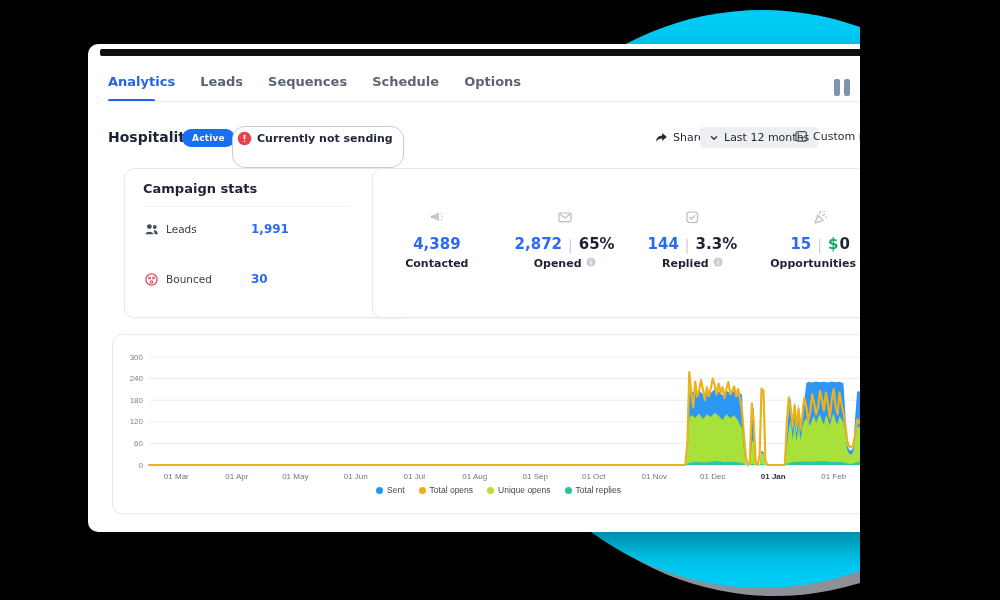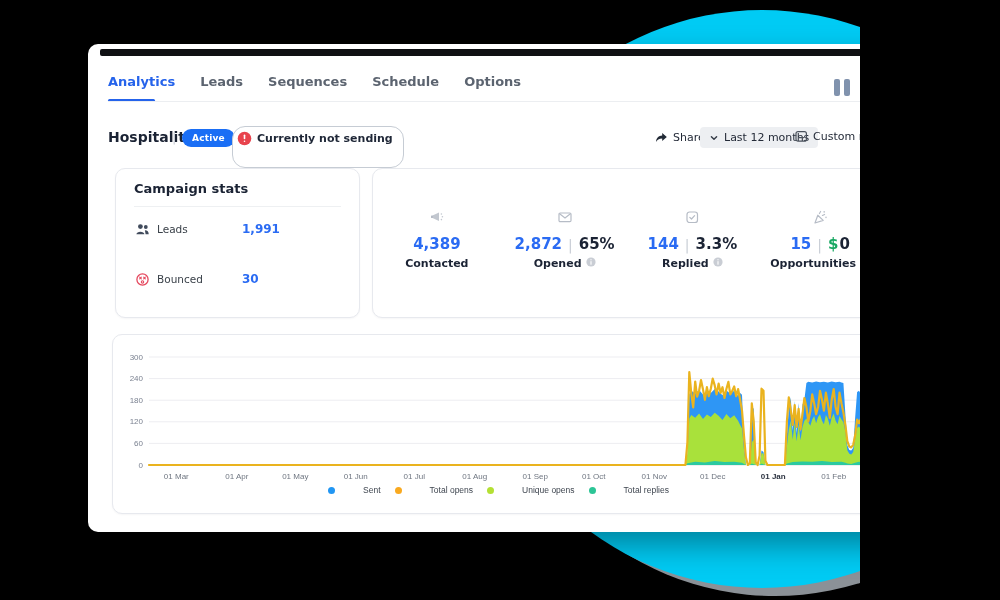--- a/index.html
+++ b/index.html
@@ -31,41 +31,41 @@
   .warn-pill{left:144px;top:82px;height:23px;display:flex;align-items:center;gap:5px;
              border:1.3px solid #c6ccd4;border-radius:13px;padding:0 10px 17px 4px;background:#fff;cursor:pointer;}
   .warn-pill span{font-size:11px;font-weight:600;color:#1f2737;white-space:nowrap;}
   .ctrl{display:flex;align-items:center;gap:5px;cursor:pointer;}
   .ctrl span{font-size:11px;color:#242b38;white-space:nowrap;}
   .share-btn{left:566px;top:86px;}
   .range-pill{left:612px;top:83px;height:21px;background:#edeff2;border-radius:4px;padding:0 9px;}
   .custom-btn{left:706px;top:85px;}
   
   .card{background:#fff;border:1px solid #e7e9ee;border-radius:10px;box-shadow:0 1px 2px rgba(20,30,50,.04);}
-  .cstats{left:27px;top:124px;width:243px;height:148px;}
+  .cstats{left:36px;top:124px;width:243px;height:148px;padding-left:40px;}
   .cstats h3{margin:0;position:absolute;left:18px;top:12px;font-size:13px;font-weight:700;color:#1b2334;}
   .cstats .divider{position:absolute;left:18px;top:37px;width:207px;height:1px;background:#eef0f2;}
   .crow{position:absolute;left:18px;width:210px;height:16px;display:flex;align-items:center;}
   .crow .ci{width:16px;height:16px;flex:0 0 16px;display:flex;align-items:center;justify-content:center;}
   .crow .cl{font-size:10.5px;color:#3a4149;margin-left:7px;}
   .crow .cv{position:absolute;left:108px;font-size:12px;font-weight:700;color:#2a6bf3;}
   .ostats{left:284px;top:124px;width:511px;height:148px;display:flex;}
   .ocol{flex:1;position:relative;display:flex;flex-direction:column;align-items:center;padding-top:38px;}
   .oicon{height:20px;display:flex;align-items:center;justify-content:center;}
   .oval{margin-top:8px;font-size:15px;font-weight:700;color:#1b2334;display:flex;align-items:flex-end;gap:6px;}
   .oval .num{color:#2a6bf3;}
   .oval .sep{color:#c9ced6;font-weight:400;font-size:14px;}
   .oval .cur{color:#18a862;}
   .olabel{margin-top:4px;font-size:11px;font-weight:700;color:#1b2334;display:flex;align-items:flex-start;gap:4px;}
   
   .chart-card{left:24px;top:290px;width:771px;height:178px;}
   .chart-legend{position:absolute;left:0;top:150px;width:100%;display:flex;justify-content:center;gap:14px;}
   .legend-item{display:flex;align-items:center;gap:4px;cursor:pointer;}
   .legend-item .dot{width:7px;height:7px;border-radius:50%;}
-  .legend-item .lbl{font-size:8.5px;color:#3f4650;font-family:"Liberation Sans",sans-serif;margin-left:24px;}
+  .legend-item .lbl{font-size:8.5px;color:#3f4650;font-family:"Liberation Sans",sans-serif;}
   svg text{font-family:"Liberation Sans",sans-serif;}
 </style>
 </head>
 <body>
 
 <div class="stage">
   <div class="abs circle-gray"></div>
   <div class="abs circle-cyan"></div>
 
   <div class="abs window">

